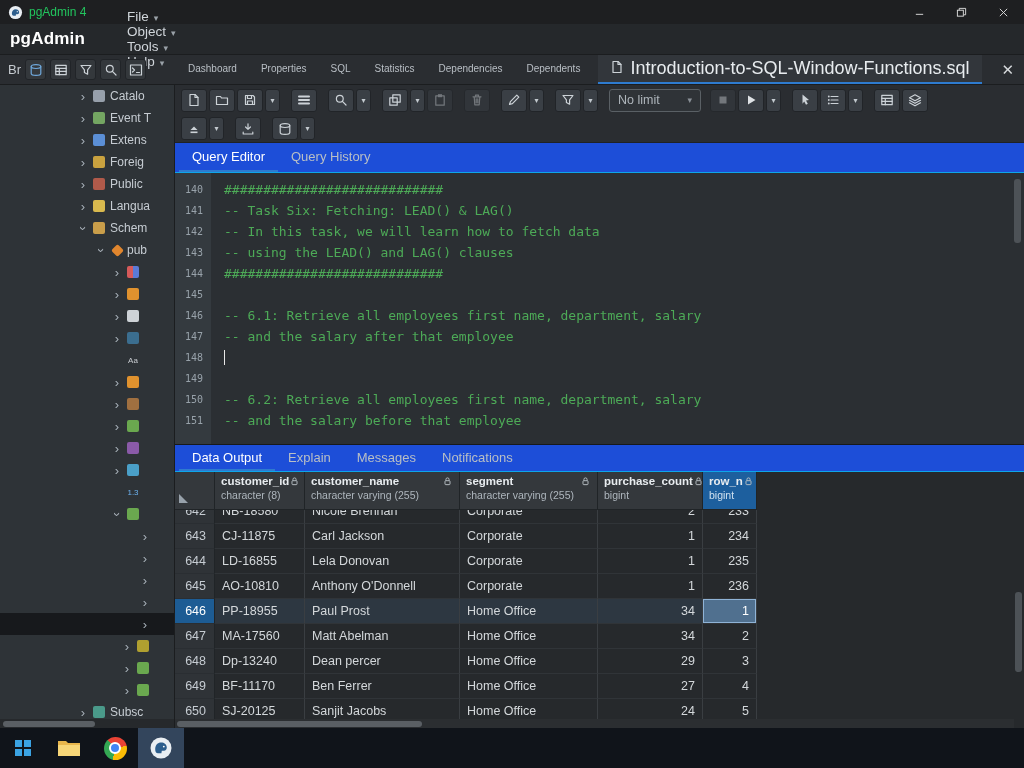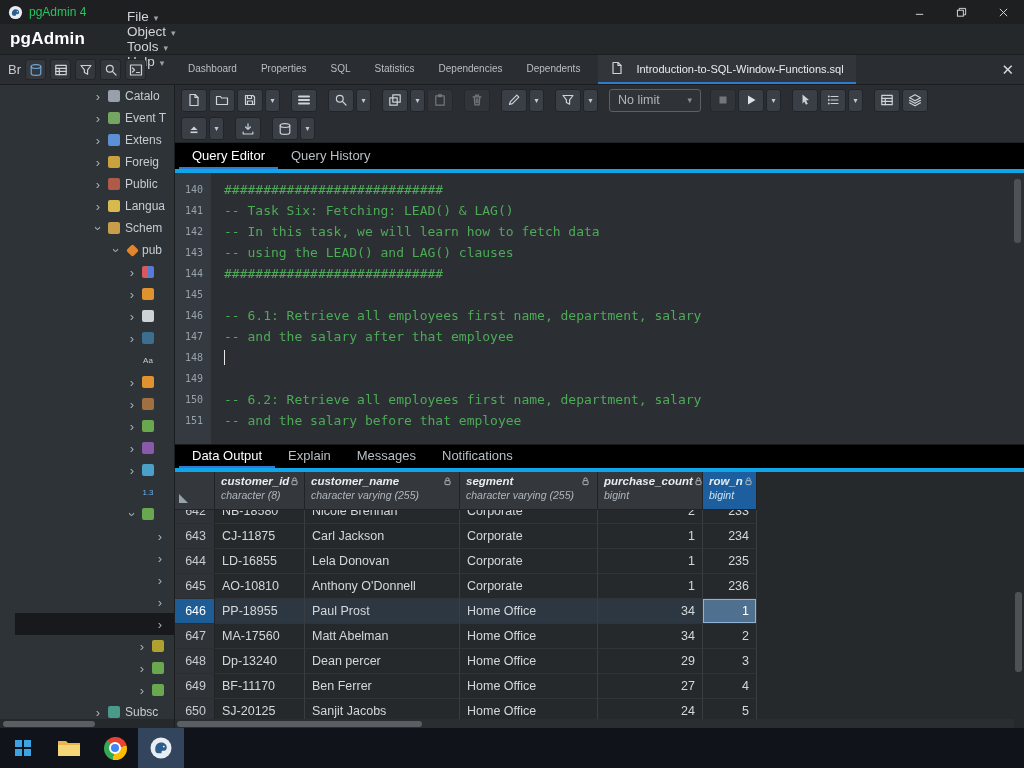--- a/index.html
+++ b/index.html
@@ -21,28 +21,28 @@
   .menus { display:flex; margin-left:28px;flex-direction:column; }
   .menu { display:flex; align-items:center; gap:5px; padding:0 14px; font-size:13.5px; color:#d0d5da; cursor:default; }
   .dcaret::after { content:"▾"; font-size:9px; color:#9aa1a8; }
 
   
   .tabstrip { height:30px; background:#2a2d31; display:flex; align-items:stretch; border-bottom:1px solid #1b1d1f; }
   .browser-head { width:176px; flex:none; display:flex; align-items:center; gap:4px; padding-left:8px; font-size:13px; color:#c6cbd0; }
   .bh-btn { width:21px; height:21px; background:#34383c; border:1px solid #212428; border-radius:3px; display:flex; align-items:center; justify-content:center; }
   .mtabs { display:flex; }
   .mtab { display:flex; align-items:center; padding:0 12px; font-size:10px; color:#b9bfc5; border-bottom:2px solid transparent; }
-  .filetab { display:flex; align-items:center; gap:12px; padding:0 12px; font-size:11px; color:#e8ecef; background:#32363b; border-bottom:2px solid #2e7bcf; margin-left:6px; }
+  .filetab { display:flex; align-items:center; gap:6px; padding:0 12px; font-size:18px; color:#e8ecef; background:#32363b; border-bottom:2px solid #2e7bcf; margin-left:6px; }
   .tabclose { margin-left:auto; padding:0 10px; display:flex; align-items:center; color:#d6d9dc; font-size:15px; }
 
   
   .content { display:flex; height:643px; }
 
   
-  .sidebar { width:175px; flex:none; background:#2e3337; border-right:1px solid #1b1d1f; position:relative; overflow:hidden;padding-left:15px; }
+  .sidebar { width:175px; flex:none; background:#2e3337; border-right:1px solid #1b1d1f; position:relative; overflow:hidden; }
   .tree-row { height:22px; display:flex; align-items:center; gap:5px; font-size:12px; color:#c6ccd2; white-space:nowrap; }
   .tree-row.selected { background:#17191c; }
   .lv1{padding-left:78px}.lv2{padding-left:96px}.lv3{padding-left:112px}.lv4{padding-left:122px}.lv5{padding-left:140px}
   .chev { width:10px; flex:none; color:#a7b0b8; font-size:13px; display:flex; justify-content:center; }
   .chev-r::before { content:"›"; }
   .chev-d::before { content:"›"; display:inline-block; transform:rotate(90deg); }
   .tree-icon { width:12px; height:12px; border-radius:2px; flex:none; display:flex; align-items:center; justify-content:center; font-size:8px; }
   .i-catalogs{background:#97a0ab}.i-event{background:#74a662}.i-extension{background:#5b8fd6}
   .i-foreign{background:#c9a23f}.i-language{background:#d8b94e}.i-publication{background:#b05a4a}
   .i-schema{background:#c99e4a}
@@ -70,21 +70,21 @@
   .tb.caret { min-width:15px; font-size:8px; color:#c3c9cf; }
   .tb.caret::after { content:"▾"; }
   .tb.dis { opacity:.45; }
   .ic { width:14px; height:14px; stroke:#ccd2d7; fill:none; stroke-width:1.2; stroke-linecap:round; stroke-linejoin:round; }
   .fil { fill:#ccd2d7; stroke:none; }
   .playfil { fill:#dfe3e6; stroke:none; }
   .limit { width:92px; height:23px; background:#2f3337; border:1px solid #5a6065; border-radius:3px; color:#aeb5bb; display:flex; align-items:center; padding:0 8px; font-size:12.5px; margin-right:9px; }
   .limit::after { content:"▾"; margin-left:auto; font-size:9px; color:#8a9096; }
 
   
-  .etabs, .otabs { height:30px; background:#000000; border-bottom:4px solid #0ea5e9; display:flex; padding-left:4px; }
+  .etabs, .otabs { height:30px; background:#1d4ed8; border-bottom:1px solid #0ea5e9; display:flex; padding-left:4px; }
   .otabs { height:28px; border-top:1px solid #17191b; }
   .etabs-inner { display:flex; }
   .etab, .otab { display:flex; align-items:center; padding:0 13px; font-size:13px; color:#b9bfc5; border-bottom:2px solid transparent; }
   .etab.active, .otab.active { color:#ffffff; border-color:#2e7bcf; }
 
   
   .editor { flex:1; position:relative; overflow:hidden; background:#2b2f33; font-family:"DejaVu Sans Mono", monospace; font-size:13px; }
   .gutter-bg { position:absolute; left:0; top:0; bottom:0; width:36px; background:#343a3f; }
   .ed-lines { position:relative; margin-top:-15px; }
   .ed-line { display:flex; height:21px; line-height:21px; }
@@ -93,21 +93,21 @@
   .caret-i { display:none; width:1px; height:15px; margin-top:3px; background:#e8e8e8; }
   .ed-line.cursor .caret-i { display:block; }
   .ed-vscroll { position:absolute; right:3px; top:6px; width:7px; height:64px; background:#4d5257; border-radius:3px; }
 
   
   .grid { height:256px; flex:none; position:relative; background:#26292c; overflow:hidden; font-size:12.5px; }
   .g-head { display:flex; height:38px; }
   .corner { width:40px; flex:none; background:#34383c; border-right:1px solid #202427; border-bottom:1px solid #202427; position:relative; }
   .corner::after { content:""; position:absolute; left:4px; bottom:6px; border-bottom:9px solid #98a2ab; border-right:9px solid transparent; }
   .g-head-cols { display:flex; }
-  .h-cell { padding:3px 6px; background:#34383c; border-right:1px solid #202427; border-bottom:1px solid #202427; color:#e8ecef; overflow:hidden;font-style:italic; }
+  .h-cell { padding:3px 6px; background:#34383c; border-right:1px solid #202427; border-bottom:1px solid #202427; color:#e8ecef; overflow:hidden; }
   .h-cell.hl { background:#1d5f9e; }
   .h-name { font-weight:bold; font-size:11.5px; display:flex; align-items:center; white-space:nowrap; }
   .h-name .lock { margin-left:auto; display:flex; }
   .h-type { font-size:10.5px; color:#aeb6bd; margin-top:2px; white-space:nowrap; }
   .h-cell.hl .h-type { color:#cfe0ef; }
   .lock svg { width:11px; height:11px; stroke:#b9c0c6; fill:none; stroke-width:1.2; }
   .g-body { height:217px; overflow:hidden; }
   .g-rows { margin-top:-11px; }
   .grid-row { display:flex; height:25px; }
   .cell { line-height:24px; padding:0 7px; border-right:1px solid #3a3e42; border-bottom:1px solid #303438; color:#d4d8db; overflow:hidden; white-space:nowrap; }

